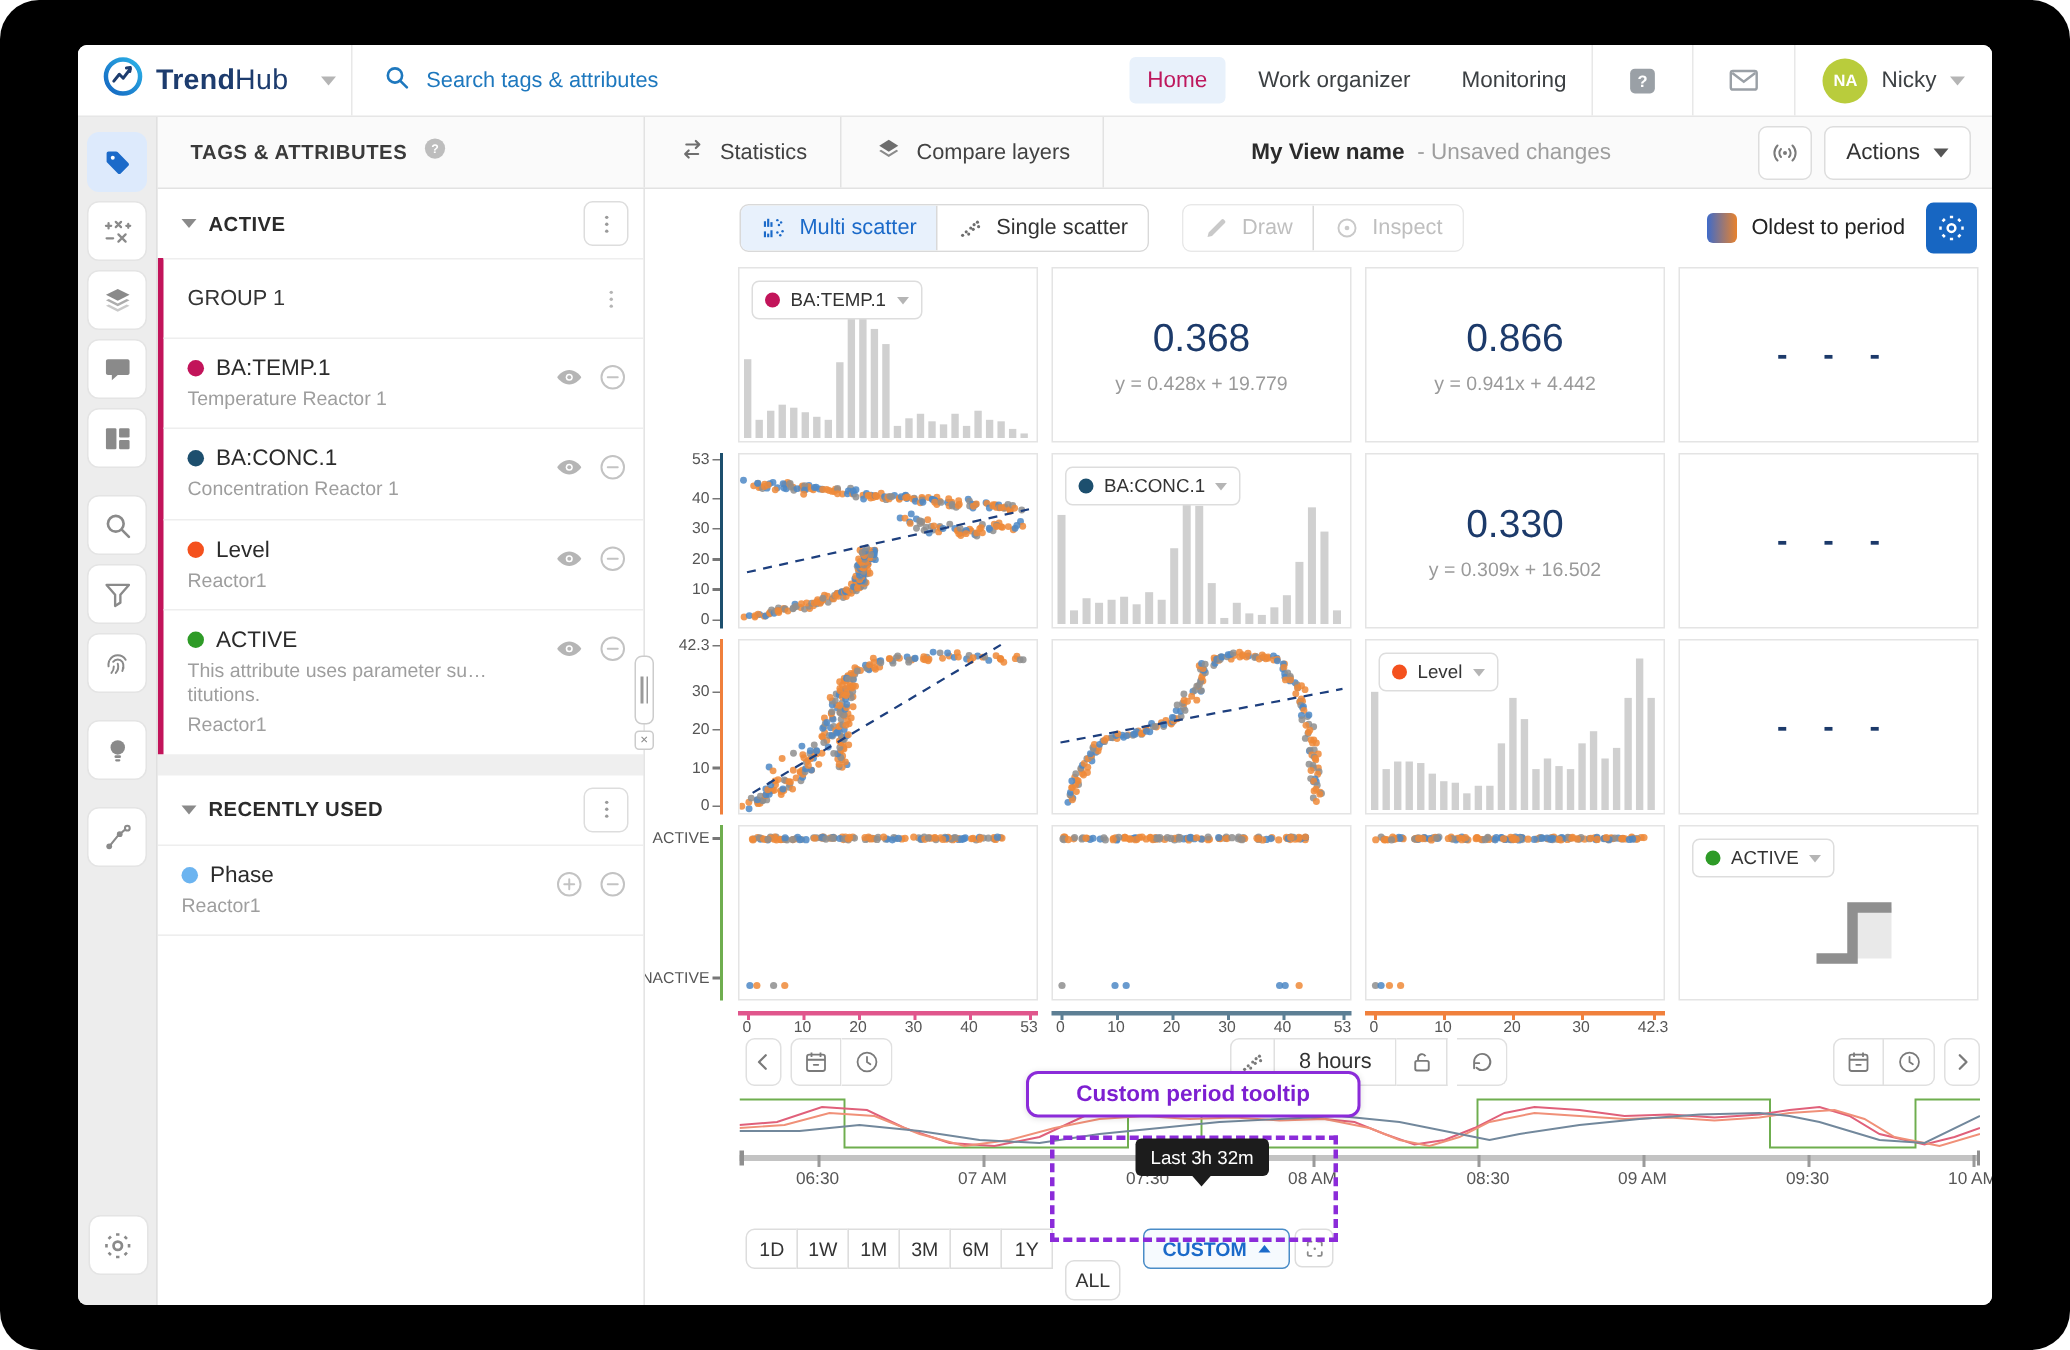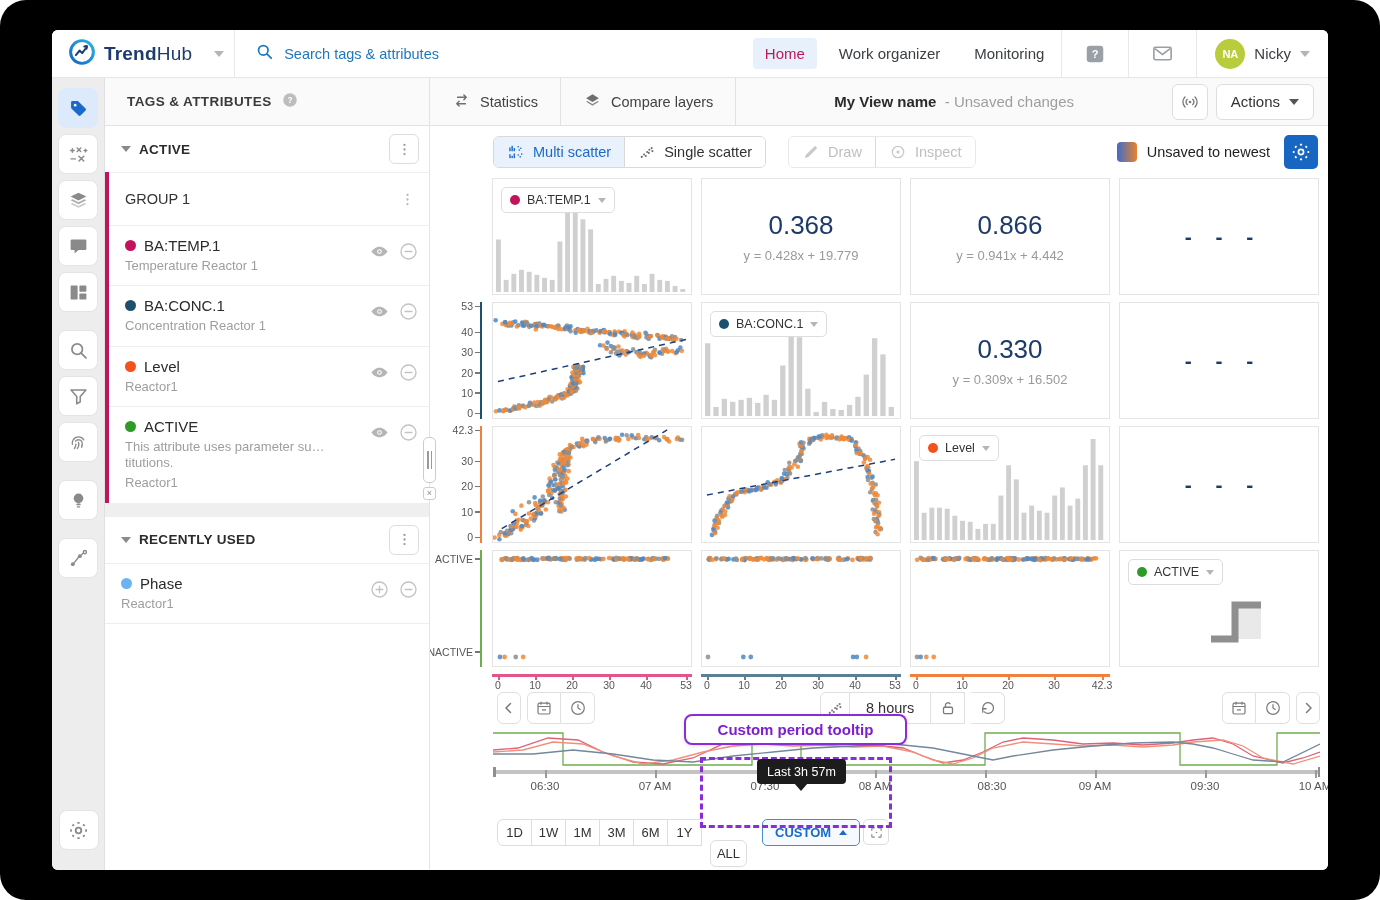--- a/index.html
+++ b/index.html
@@ -542,21 +542,21 @@
                       <svg viewBox="0 0 24 24" fill="none" stroke="#c9c9c9" stroke-width="1.7">
                         <circle cx="12" cy="12" r="7.6"></circle>
                         <circle cx="12" cy="12" r="2.1" fill="#c9c9c9" stroke="none"></circle>
                       </svg>
                     </span>
                     <span>Inspect</span>
                   </div>
                 </div>
             <div class="tb-spacer"></div>
             <span class="grad-sq"></span>
-            <span class="sort-label">Unsaved to newest</span>
+            <span class="sort-label">Oldest to period</span>
             <div class="gear-btn">
               <svg viewBox="0 0 24 24" fill="none" stroke="#fff" stroke-width="2">
                     <circle cx="12" cy="12" r="3.1"></circle>
                     <path d="M12 4.2v-2M12 21.8v-2M19.8 12h2M2.2 12h2M17.5 6.5l1.5-1.5M5 19l1.5-1.5M17.5 17.5L19 19M5 5l1.5 1.5" stroke-width="2.6"></path>
                   </svg>
             </div>
           </div>
 
           <div class="matrix" id="matrix">
                 <div class="m-gutter"></div>
@@ -2158,21 +2158,21 @@
                 <div class="interval-btn">
                   <svg viewBox="0 0 24 24" fill="none" stroke="#8a8a8a" stroke-width="1.9" stroke-linecap="round">
                     <path d="M8.5 4.5H6A1.5 1.5 0 0 0 4.5 6v2.5M15.5 4.5H18A1.5 1.5 0 0 1 19.5 6v2.5M8.5 19.5H6A1.5 1.5 0 0 1 4.5 18v-2.5M15.5 19.5H18a1.5 1.5 0 0 0 1.5-1.5v-2.5"></path>
                     <circle cx="12" cy="12" r="1.3" fill="#8a8a8a" stroke="none"></circle>
                   </svg>
                 </div>
               </div>
 
           <div class="purple-tooltip">Custom period tooltip</div>
           <div class="dash-rect"></div>
-          <div class="black-tooltip">Last 3h 57m</div>
+          <div class="black-tooltip">Last 3h 32m</div>
         </div>
       </div>
     </div>
   </div>
 
   <div class="resize-handle">
         <i></i>
         <i></i>
       </div>
   <div class="resize-close">×</div>

